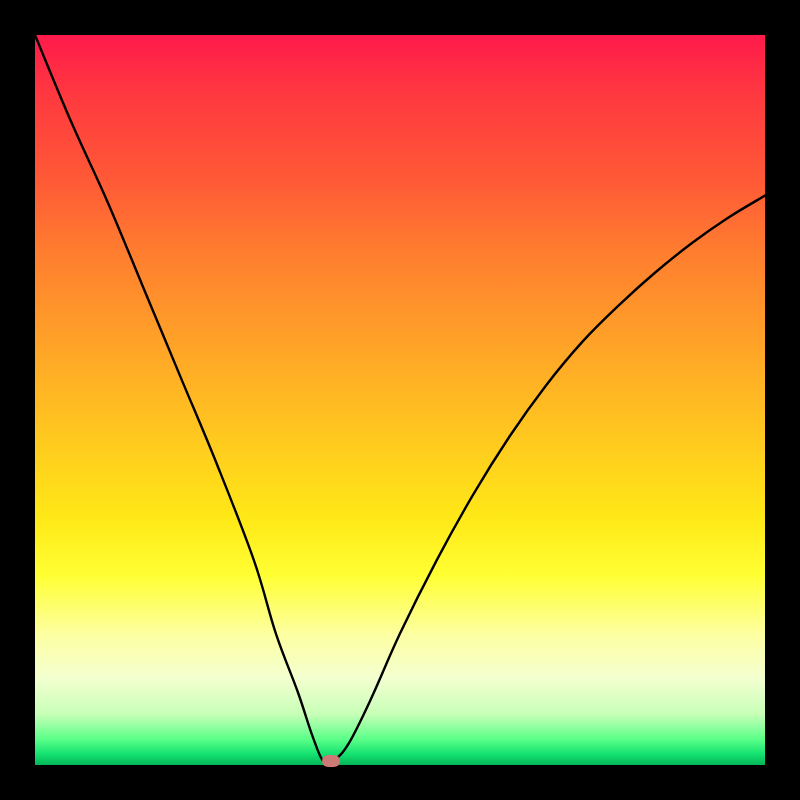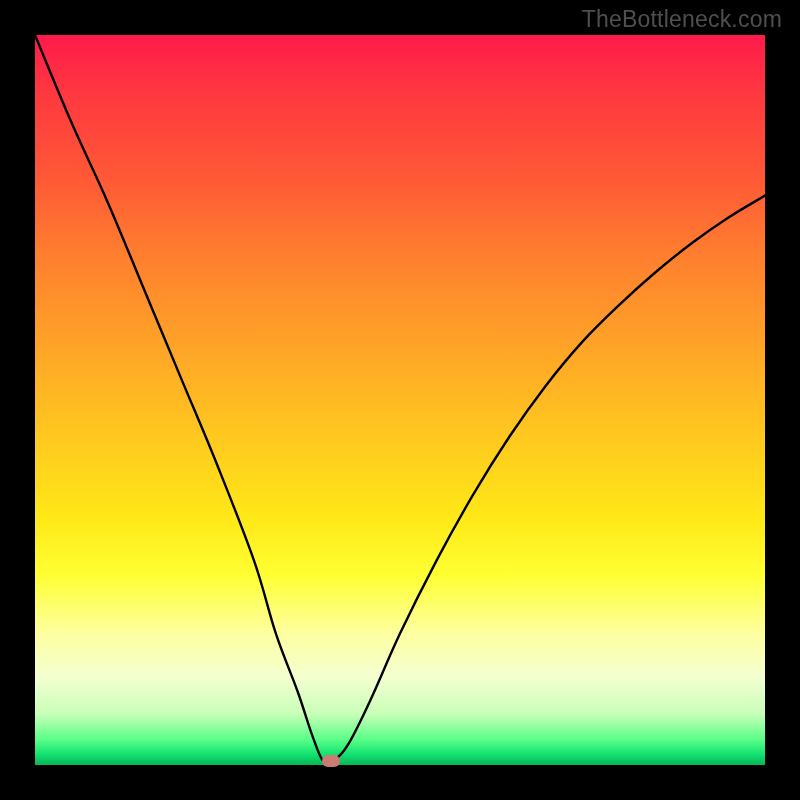--- a/index.html
+++ b/index.html
@@ -64,19 +64,18 @@
     height: 12px;
     background: #cb7a74;
     border-radius: 6px;
     z-index: 3;
   }
 </style>
 </head>
 <body>
 
 <div class="container">
-  <div class="watermark">TheBottleneck.com</div>
   <div class="plot"></div>
   <svg class="curve" viewBox="0 0 730 730" preserveAspectRatio="none">
     <path id="curve-path" fill="none" stroke="#000" stroke-width="2.4" stroke-linejoin="round" stroke-linecap="round" d="M 0.00 0.00 C 6.57 15.77, 23.36 57.38, 36.50 87.60 C 49.64 117.82, 59.86 137.68, 73.00 167.90 C 86.14 198.12, 96.36 223.96, 109.50 255.50 C 122.64 287.04, 132.86 311.56, 146.00 343.10 C 159.14 374.64, 169.36 397.85, 182.50 430.70 C 195.64 463.55, 208.49 495.38, 219.00 525.60 C 229.51 555.82, 233.02 574.95, 240.90 598.60 C 248.78 622.25, 256.23 638.60, 262.80 657.00 C 269.37 675.40, 272.80 688.32, 277.40 700.80 C 282.00 713.28, 284.41 722.01, 288.35 726.35 C 292.29 730.69, 294.70 728.17, 299.30 724.89 C 303.90 721.61, 307.33 719.01, 313.90 708.10 C 320.47 697.19, 326.60 684.01, 335.80 664.30 C 345.00 644.59, 353.17 623.57, 365.00 598.60 C 376.83 573.63, 388.36 550.57, 401.50 525.60 C 414.64 500.63, 424.86 482.24, 438.00 459.90 C 451.14 437.56, 461.36 421.21, 474.50 401.50 C 487.64 381.79, 497.86 367.48, 511.00 350.40 C 524.14 333.32, 534.36 321.05, 547.50 306.60 C 560.64 292.15, 570.86 282.58, 584.00 270.10 C 597.14 257.62, 607.36 248.42, 620.50 237.25 C 633.64 226.08, 643.86 217.91, 657.00 208.05 C 670.14 198.20, 680.36 191.04, 693.50 182.50 C 706.64 173.96, 723.43 164.54, 730.00 160.60"></path>
   </svg>
   <div class="marker" id="min-marker" style="left: 321.65px; top: 754.62px;"></div>
 </div>
 
 </body></html>

